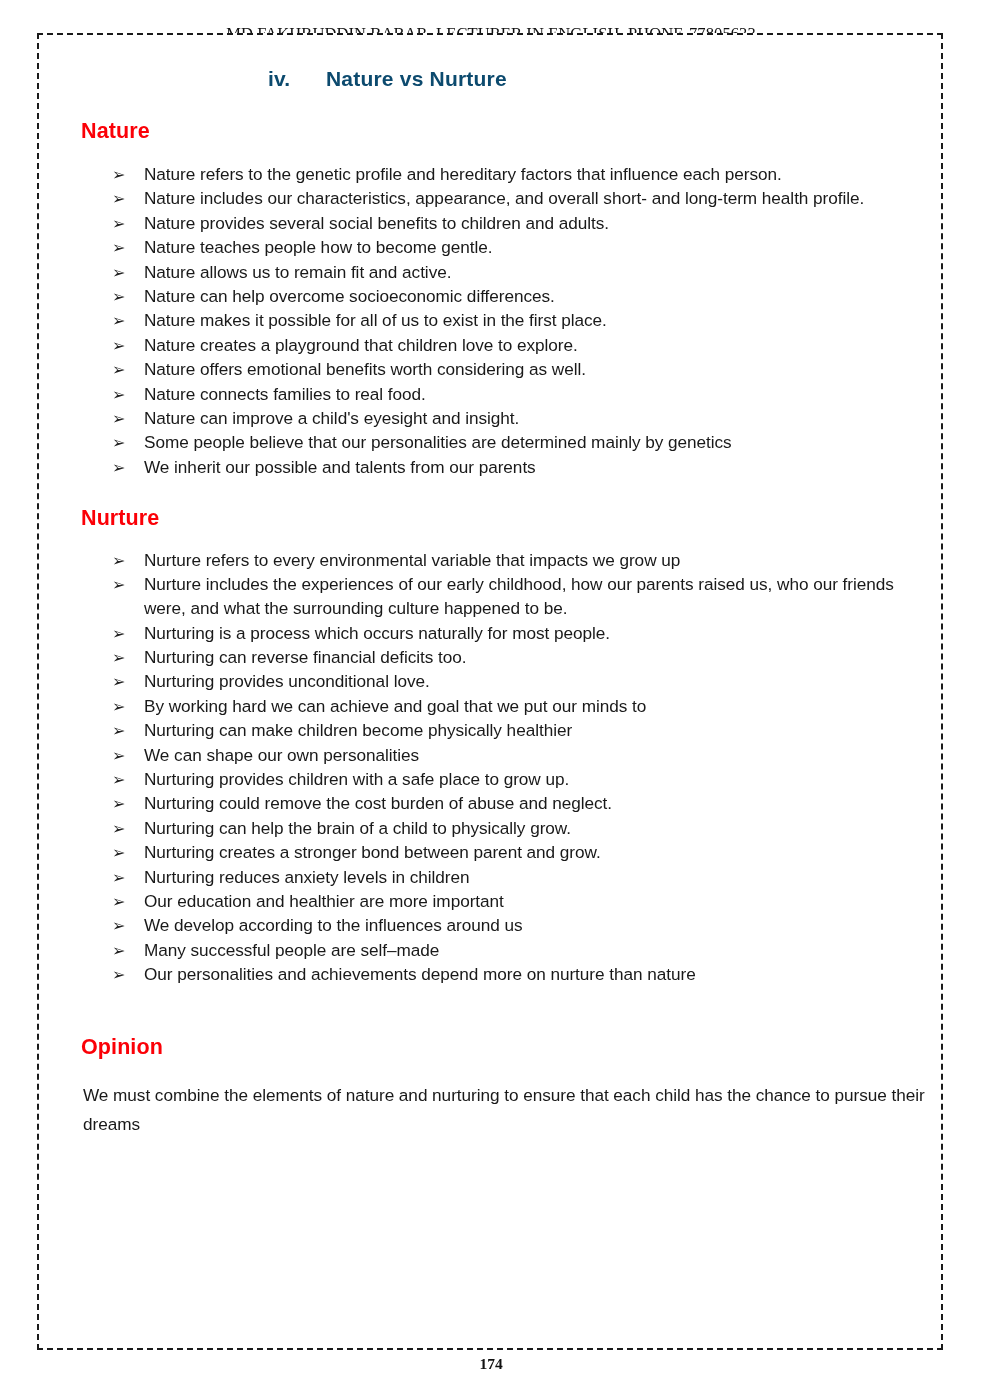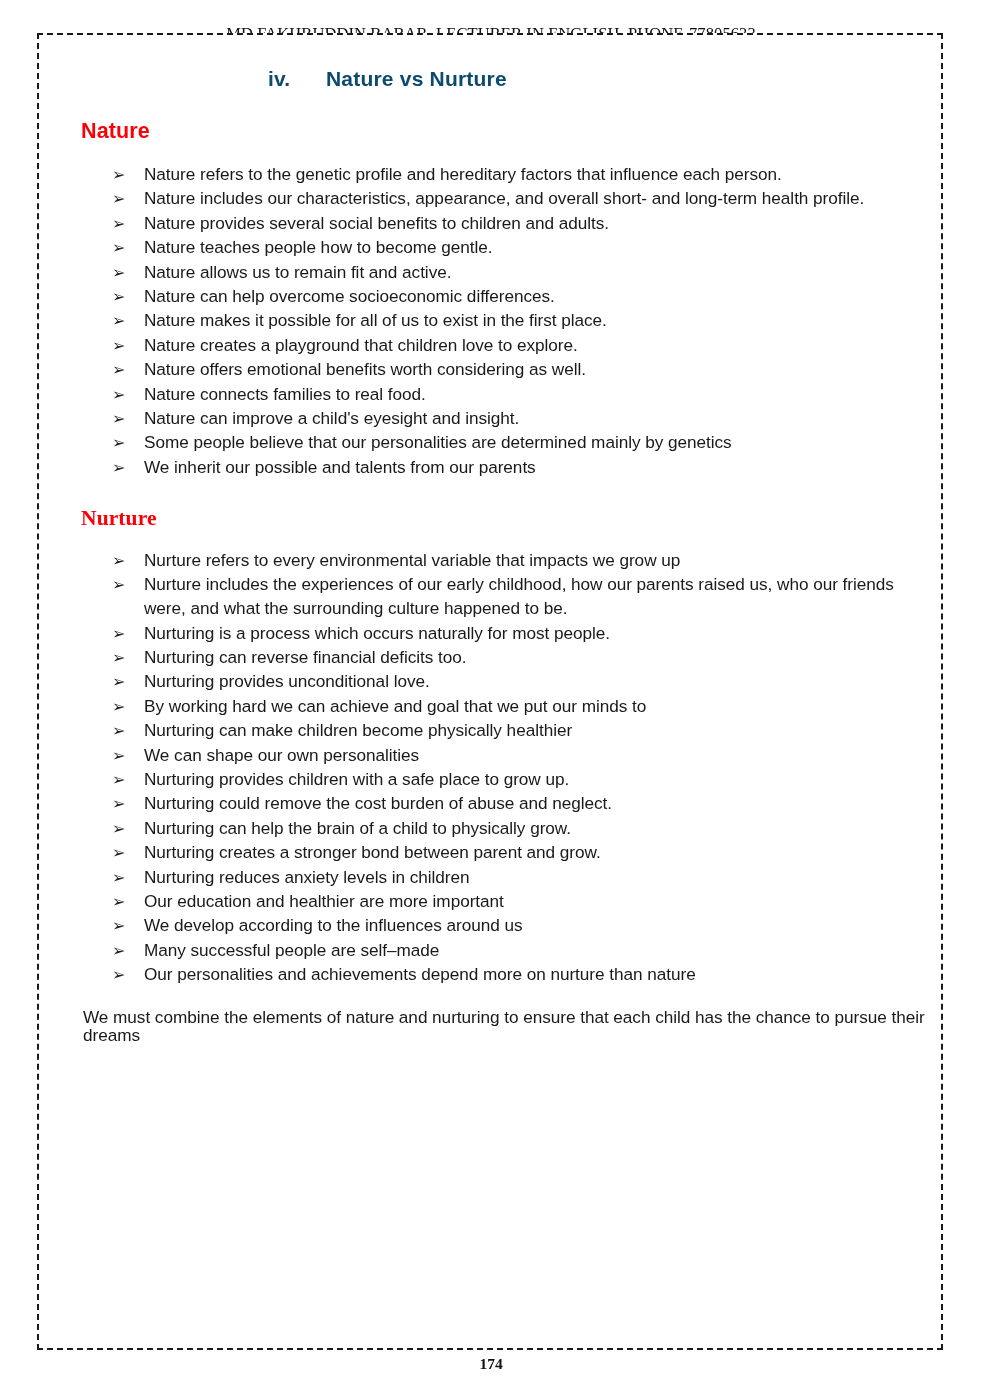--- a/index.html
+++ b/index.html
@@ -69,21 +69,21 @@
   
   .section-heading {
     font-size: 21.5px;
     font-weight: bold;
     color: #fb0007;
     margin: 0;
     padding: 0;
     letter-spacing: 0.1px;
   }
   .h-nature   { margin-top: 28px; margin-left: 20px; }
-  .h-nurture  { margin-top: 26px; margin-left: 20px; font-family: Liberation Serif, serif; }
+  .h-nurture  { margin-top: 26px; margin-left: 20px; }
   .h-opinion  { margin-top: 48px; margin-left: 20px; }
 
   
   .bullet-list {
     list-style: none;
     margin: 0;
     padding: 0;
   }
   .list-nature  { margin-top: 19px; }
   .list-nurture { margin-top: 18px; }
@@ -110,21 +110,21 @@
   }
   .bullet-item.wrap {
     padding-right: 18px;
   }
 
   
   .opinion-text {
     margin: 21px 0 0 22px;
     width: 862px;
     font-size: 17.2px;
-    line-height: 18px;
+    line-height: 29px;
     color: #191919;
     letter-spacing: -0.05px;
   }
 
   
   .page-number {
     position: absolute;
     top: 1355px;
     left: 0;
     width: 982px;
@@ -270,19 +270,20 @@
       <li class="bullet-item">
         <span class="marker">➢</span>
         <span class="btext">Many successful people are self–made</span>
       </li>
       <li class="bullet-item">
         <span class="marker">➢</span>
         <span class="btext">Our personalities and achievements depend more on nurture than nature</span>
       </li>
     </ul>
 
+    <h2 class="section-heading h-opinion">Opinion</h2>
 
     <p class="opinion-text">We must combine the elements of nature and nurturing to ensure that each child has the chance to pursue their dreams</p>
 
   </div>
 </div>
 
 <div class="page-number">174</div>
 
 </body></html>

